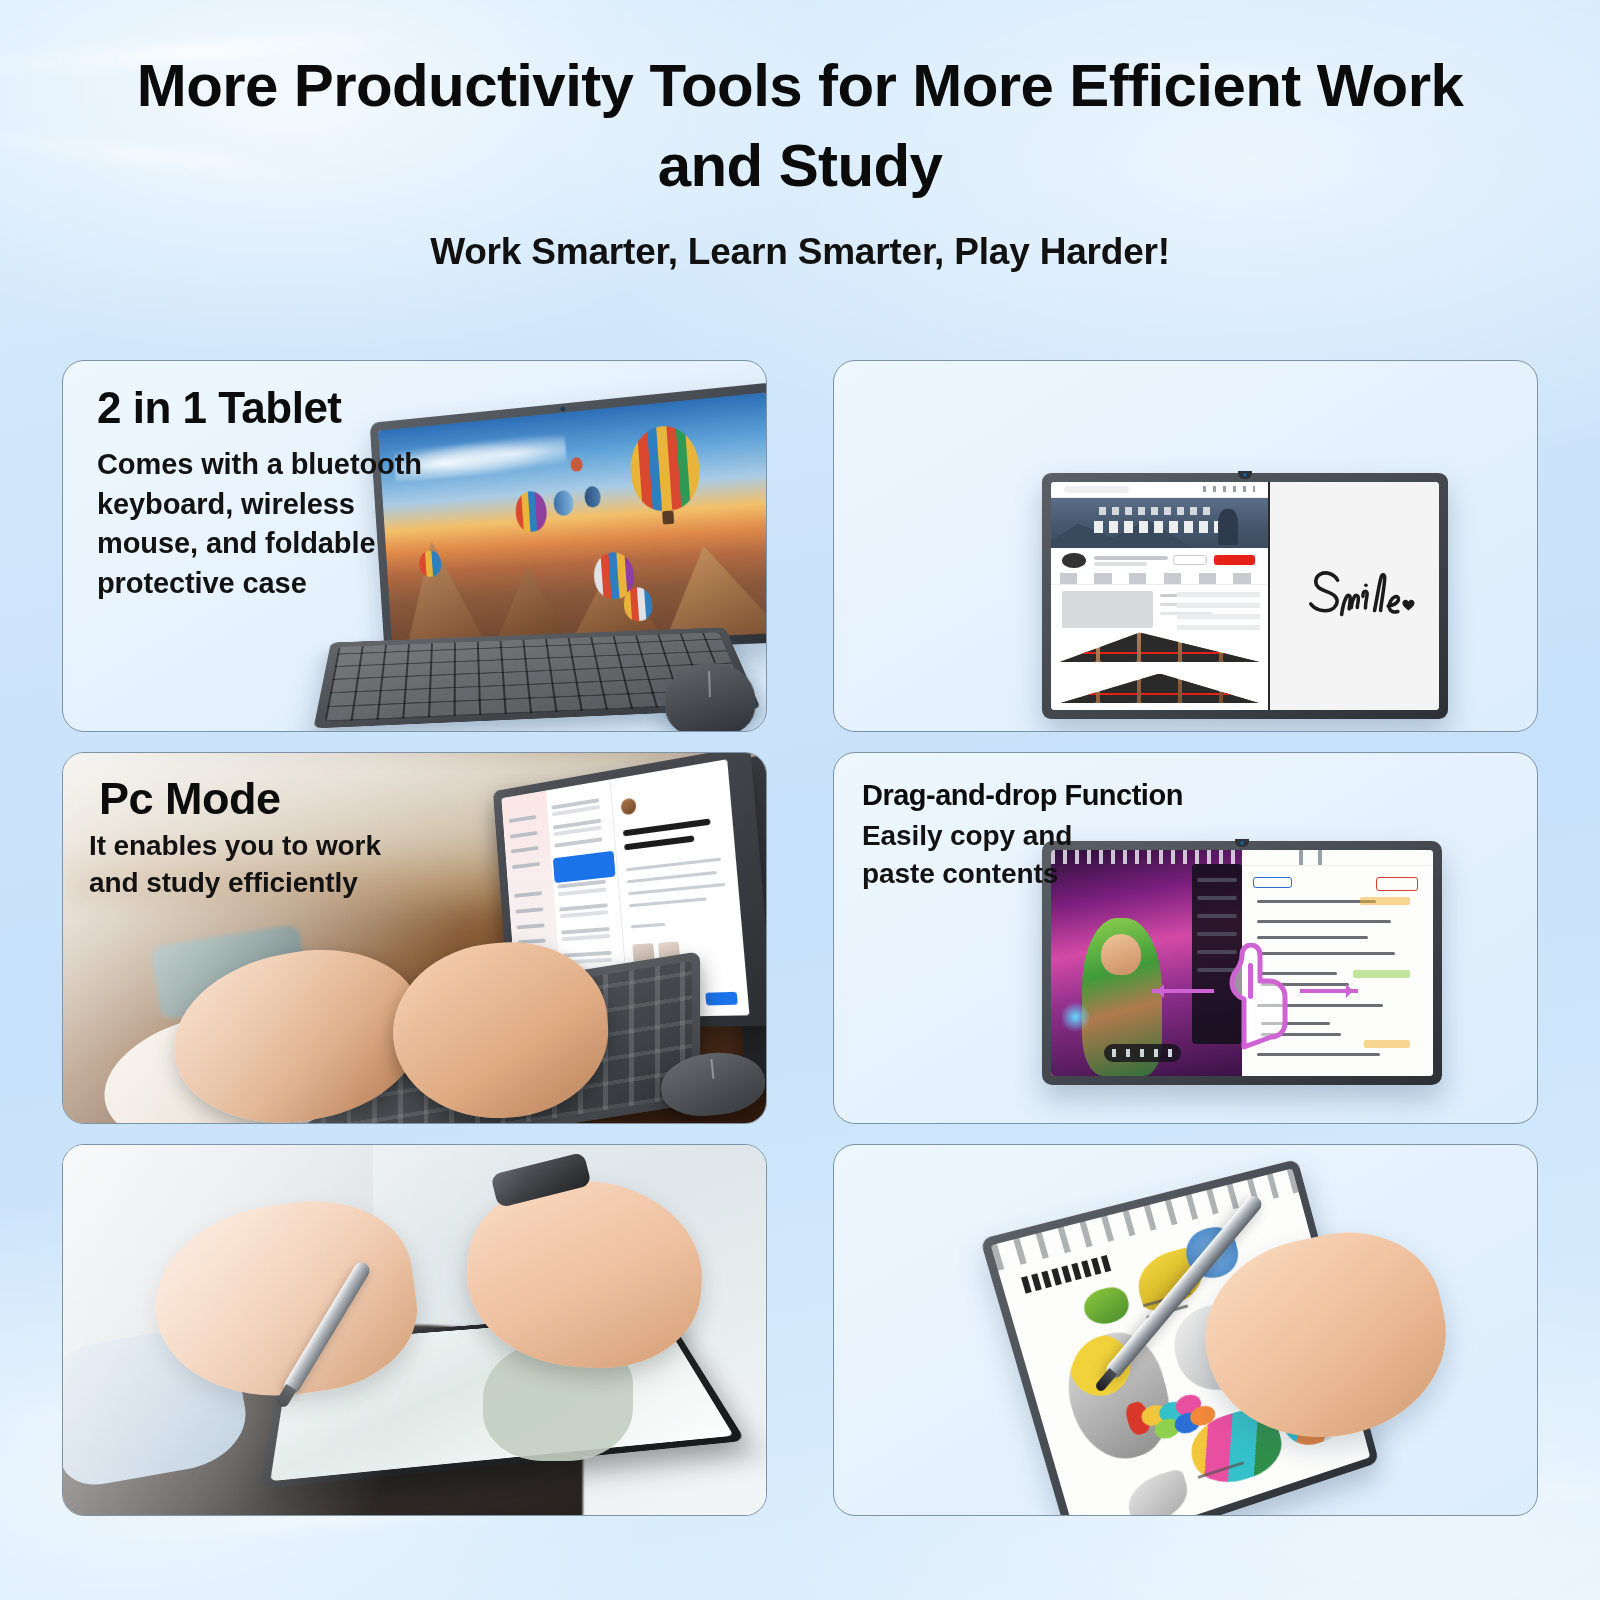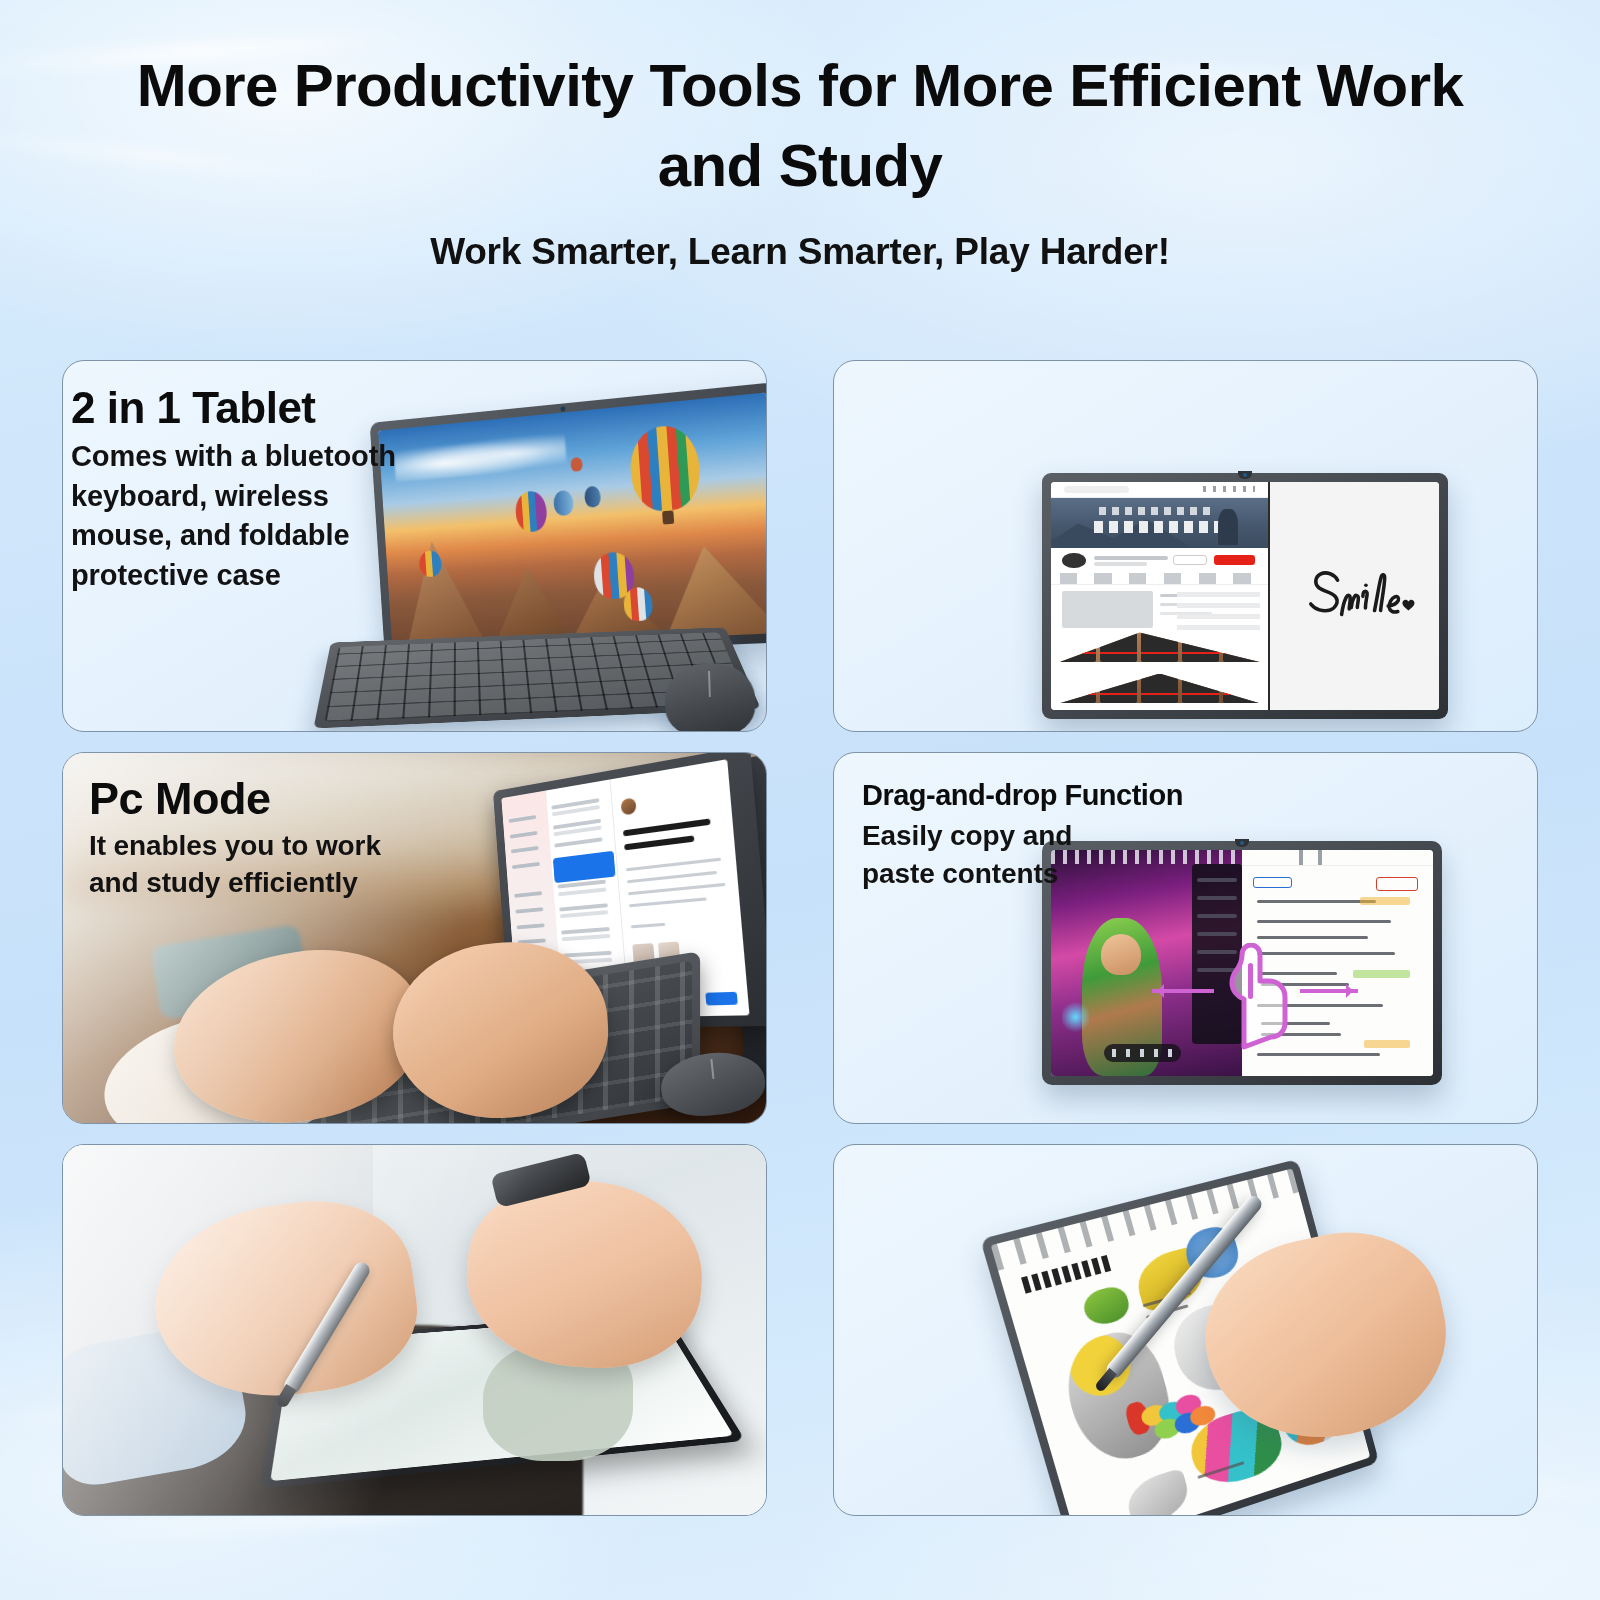--- a/index.html
+++ b/index.html
@@ -59,30 +59,30 @@
     position:relative; overflow:hidden;
     border-radius:22px;
     border:1.5px solid #7f93a8;
     background:linear-gradient(150deg,#eef7fe 0%,#e6f2fd 45%,#dcedfc 100%);
   }
   .card-text { position:absolute; z-index:6; }
   .card-title { font-weight:bold; color:#0c0c0c; letter-spacing:-.5px; }
   .card-sub   { font-weight:bold; color:#121212; letter-spacing:-.1px; }
 
   
-  .c1 .card-text { left:8px; top:24px; }
+  .c1 .card-text { left:34px; top:24px; }
   .c1 .card-title { font-size:44px; line-height:1.05; }
-  .c1 .card-sub { font-size:29px; line-height:1.36; margin-top:6px; width:330px; }
+  .c1 .card-sub { font-size:29px; line-height:1.36; margin-top:14px; width:330px; }
   
   .c2 .card-text { left:28px; top:26px; }
   .c2 .card-title { font-size:43px; line-height:1.05; }
   .c2 .card-sub { font-size:27px; margin-top:6px; }
   
   .c3 .card-text { left:26px; top:22px; }
-  .c3 .card-title { font-size:45px; line-height:1.05; }
+  .c3 .card-title { font-size:45px; line-height:1.05;margin-left:10px; }
   .c3 .card-sub { font-size:28px; line-height:1.32; margin-top:6px; width:310px; }
   
   .c4 .card-text { left:28px; top:26px; }
   .c4 .card-title { font-size:29px; line-height:1.12; width:360px; }
   .c4 .card-sub { font-size:28px; line-height:1.34; margin-top:6px; width:250px; }
   
   .c5 .card-text { left:26px; top:22px; }
   .c5 .card-title { font-size:44px; line-height:1.05; }
   .c5 .card-sub { font-size:28px; line-height:1.34; margin-top:6px; width:330px; }
   

